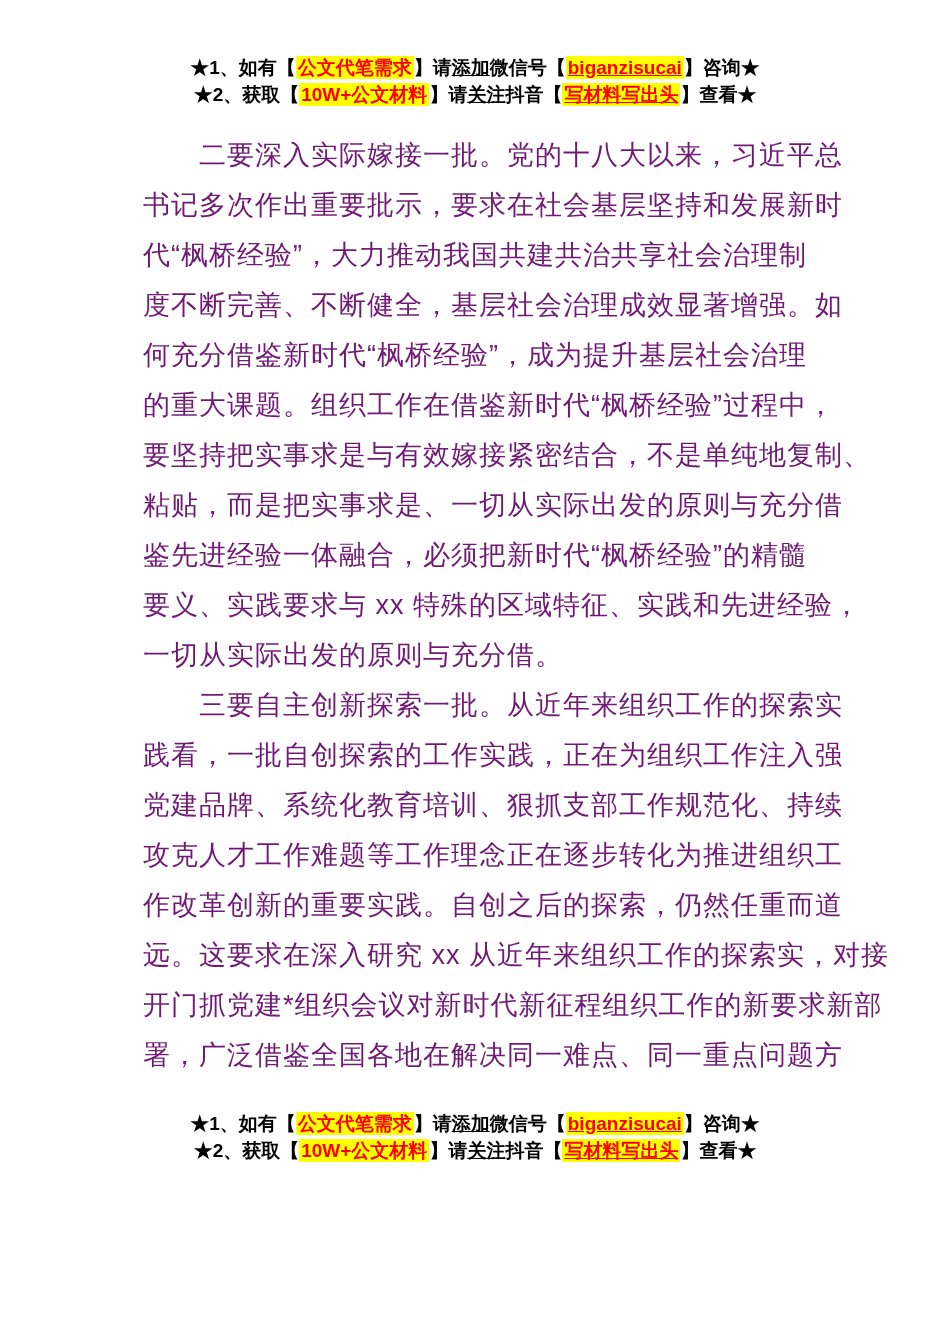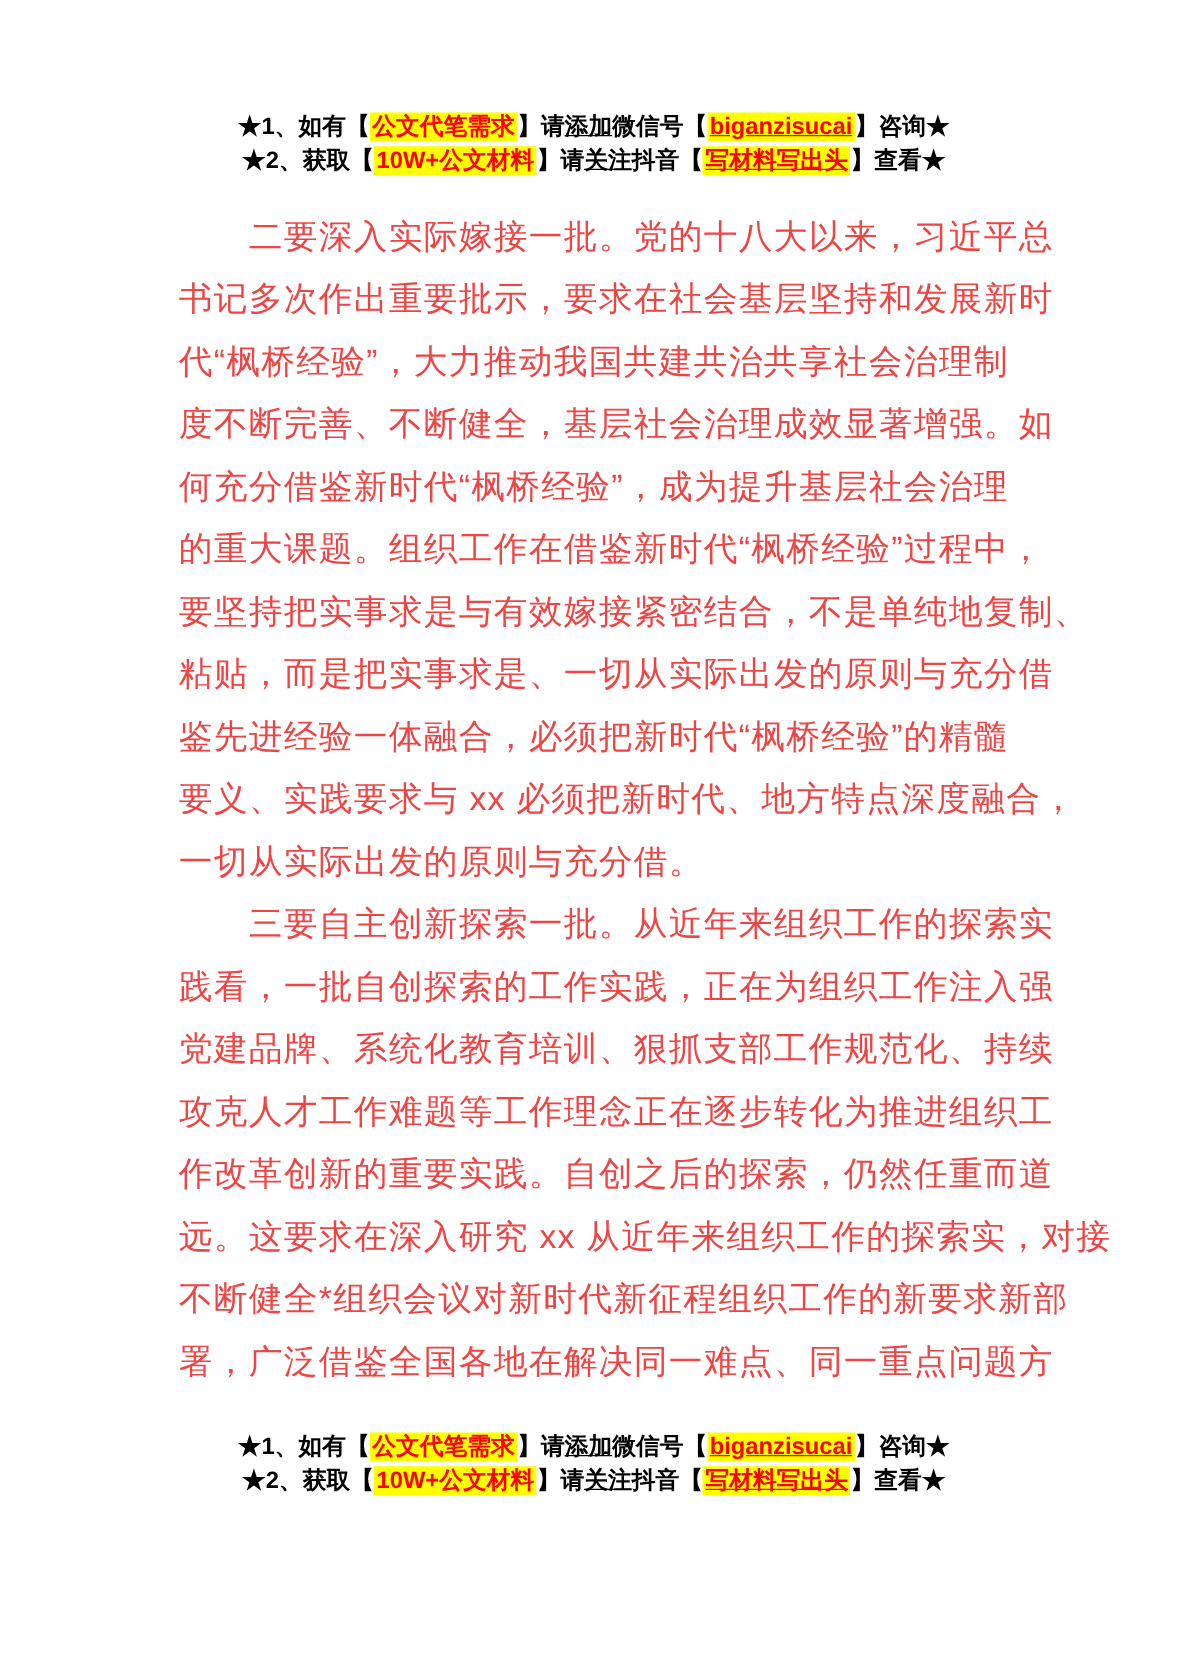--- a/index.html
+++ b/index.html
@@ -7,21 +7,21 @@
     background: #ffffff;
     font-family: "Liberation Sans", sans-serif;
   }
   .page {
     position: relative;
     width: 950px;
     height: 1344px;
     margin: 0 auto;
     background: #ffffff;
     overflow: hidden;
-    padding-top: 88px;
+    padding-top: 54px;
   }
   
   .banner {
     text-align: center;
     font-weight: 700;
     font-size: 19px;
     line-height: 27px;
     color: #000000;
     white-space: nowrap;
   }
@@ -34,21 +34,21 @@
     text-decoration: underline;
   }
   .banner .ub {
     text-decoration: underline;
   }
   
   .body-text {
     margin-top: 22px;
     padding-left: 143px;
     padding-right: 118px;
-    color: #ef4444;
+    color: #701a75;
     font-size: 27px;
     letter-spacing: 1px;
   }
   .line {
     height: 50px;
     line-height: 50px;
     white-space: nowrap;
     overflow: visible;
   }
   .line.first {
@@ -76,31 +76,31 @@
     <div class="para">
       <div class="line first">二要深入实际嫁接一批。党的十八大以来，习近平总</div>
       <div class="line">书记多次作出重要批示，要求在社会基层坚持和发展新时</div>
       <div class="line">代“枫桥经验”，大力推动我国共建共治共享社会治理制</div>
       <div class="line">度不断完善、不断健全，基层社会治理成效显著增强。如</div>
       <div class="line">何充分借鉴新时代“枫桥经验”，成为提升基层社会治理</div>
       <div class="line">的重大课题。组织工作在借鉴新时代“枫桥经验”过程中，</div>
       <div class="line">要坚持把实事求是与有效嫁接紧密结合，不是单纯地复制、</div>
       <div class="line">粘贴，而是把实事求是、一切从实际出发的原则与充分借</div>
       <div class="line">鉴先进经验一体融合，必须把新时代“枫桥经验”的精髓</div>
-      <div class="line">要义、实践要求与 xx 必须把新时代、地方特点深度融合，</div>
+      <div class="line">要义、实践要求与 xx 特殊的区域特征、实践和先进经验，</div>
       <div class="line">一切从实际出发的原则与充分借。</div>
     </div>
     <div class="para">
       <div class="line first">三要自主创新探索一批。从近年来组织工作的探索实</div>
       <div class="line">践看，一批自创探索的工作实践，正在为组织工作注入强</div>
       <div class="line">党建品牌、系统化教育培训、狠抓支部工作规范化、持续</div>
       <div class="line">攻克人才工作难题等工作理念正在逐步转化为推进组织工</div>
       <div class="line">作改革创新的重要实践。自创之后的探索，仍然任重而道</div>
       <div class="line">远。这要求在深入研究 xx 从近年来组织工作的探索实，对接</div>
-      <div class="line">不断健全*组织会议对新时代新征程组织工作的新要求新部</div>
+      <div class="line">开门抓党建*组织会议对新时代新征程组织工作的新要求新部</div>
       <div class="line">署，广泛借鉴全国各地在解决同一难点、同一重点问题方</div>
     </div>
   </div>
 
   <div class="banner footer">
     <div class="banner-line">
       <span>★1、如有【</span><span class="hl">公文代笔需求</span><span>】请</span><span class="ub">添加</span><span>微信号【</span><span class="hl u">biganzisucai</span><span>】咨询★</span>
     </div>
     <div class="banner-line">
       <span>★2、获取【</span><span class="hl">10W+公文材料</span><span>】请</span><span class="ub">关注</span><span>抖音【</span><span class="hl u">写材料写出头</span><span>】查看★</span>

